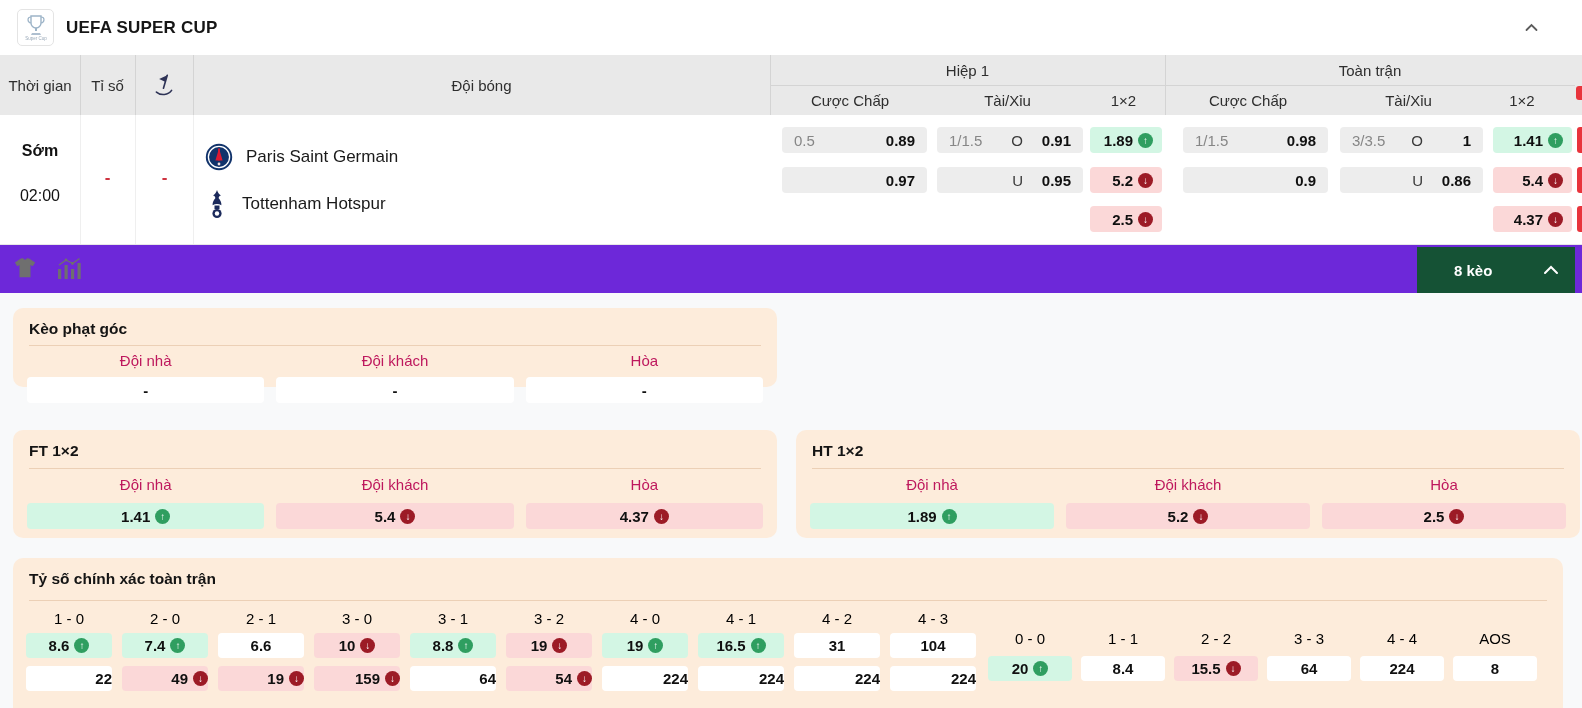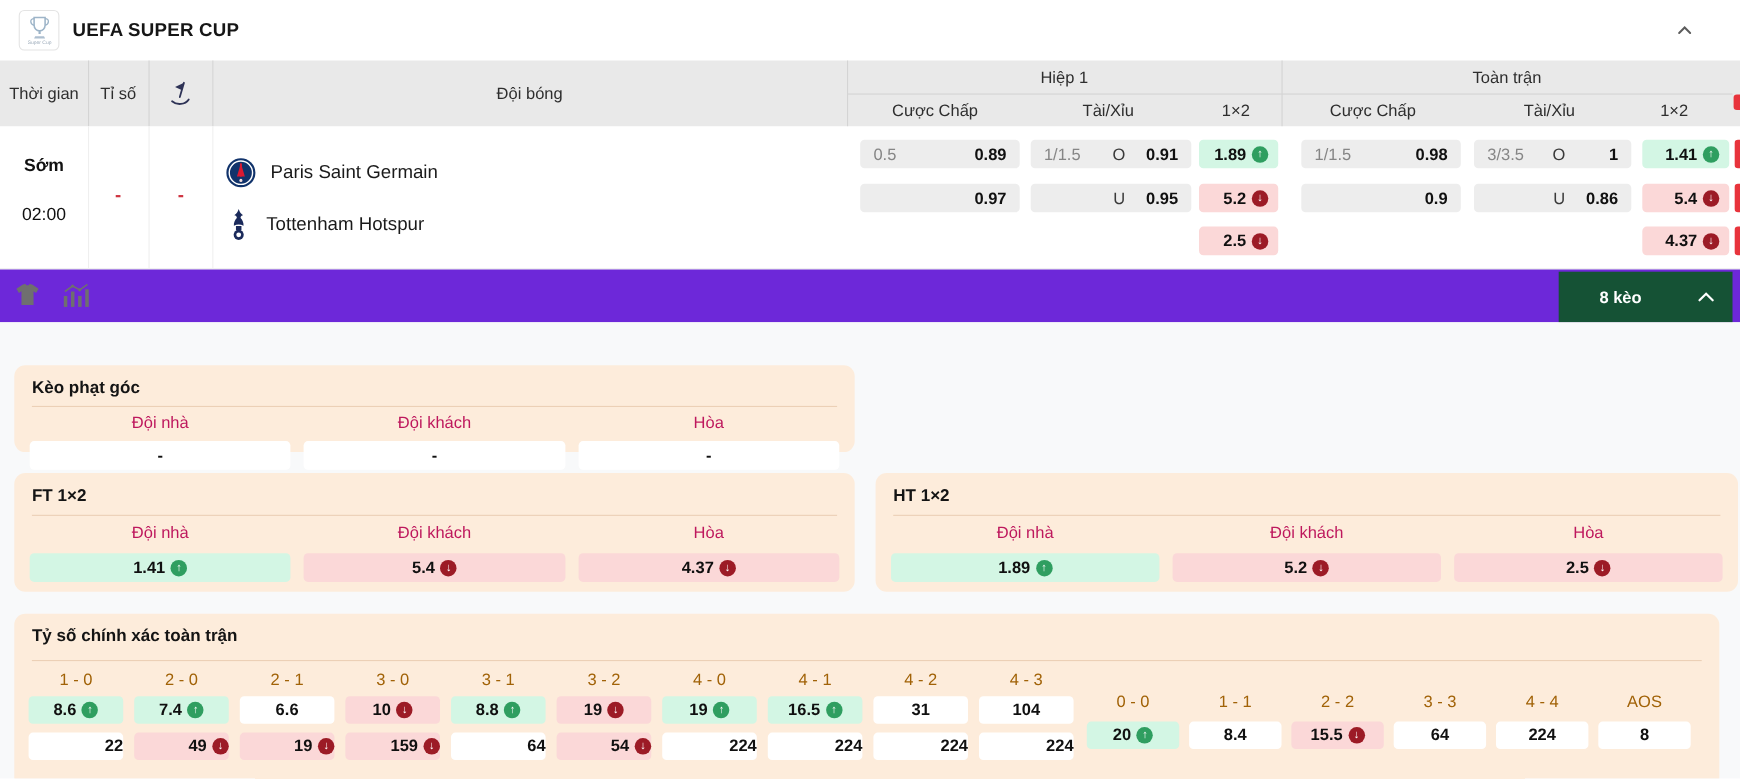--- a/index.html
+++ b/index.html
@@ -65,21 +65,21 @@
   .p-title{position:absolute;left:16px;top:12px;font-weight:700;font-size:15.5px;color:#141414;}
   .p-div{position:absolute;left:16px;right:16px;border-top:1px solid #ecd0b6;}
   .p-heads{position:absolute;left:14px;right:14px;display:flex;gap:12px;color:#be185d;font-size:15px;}
   .p-heads > div{flex:1;text-align:center;}
   .p-cells{position:absolute;left:14px;right:14px;display:flex;gap:12px;}
   .p-cells .cell{flex:1;height:26px;}
 
   
   .sc-group{position:absolute;display:flex;gap:10px;}
   .sc-col{width:86px;display:flex;flex-direction:column;}
-  .sc-h{height:18px;line-height:18px;text-align:center;color:#a16207;font-size:15px;}
+  .sc-h{height:18px;line-height:18px;text-align:center;color:#000000;font-size:15px;}
   .sc-col .cell{height:25px;margin-top:5px;}
   .sc-col .cell + .cell{margin-top:8px;justify-content:flex-end;}
   .dr-group{gap:9px;}
   .dr-col{width:84px;display:flex;flex-direction:column;}
   .dr-col .cell{height:25px;margin-top:8px;}
 </style>
 </head>
 <body>
 
 <div class="app">
@@ -254,21 +254,21 @@
     <div class="keo-btn">
       <span class="lbl">8 kèo</span>
       <svg width="18" height="14" viewBox="0 0 18 14" fill="none" stroke="#ffffff" stroke-width="2" stroke-linecap="round">
         <polyline points="3,10 9,4 15,10"></polyline>
       </svg>
     </div>
   </div>
 
   <div class="content">
 
-    <div class="panel" style="left:13px;top:15px;width:764px;height:79px;margin-top:24px;">
+    <div class="panel" style="left:13px;top:15px;width:764px;height:79px;">
       <div class="p-title">Kèo phạt góc</div>
       <div class="p-div" style="top:37px;"></div>
       <div class="p-heads" style="top:44px;">
         <div>Đội nhà</div>
         <div>Đội khách</div>
         <div>Hòa</div>
       </div>
       <div class="p-cells" style="top:69px;">
         <div class="cell t-flat">-</div>
         <div class="cell t-flat">-</div>

